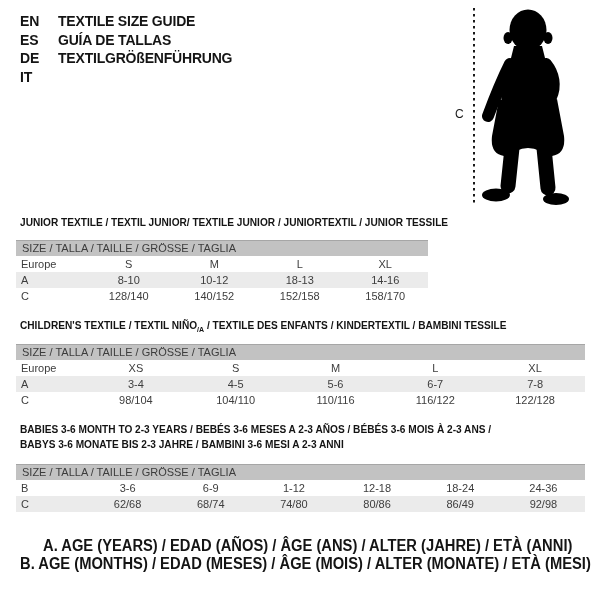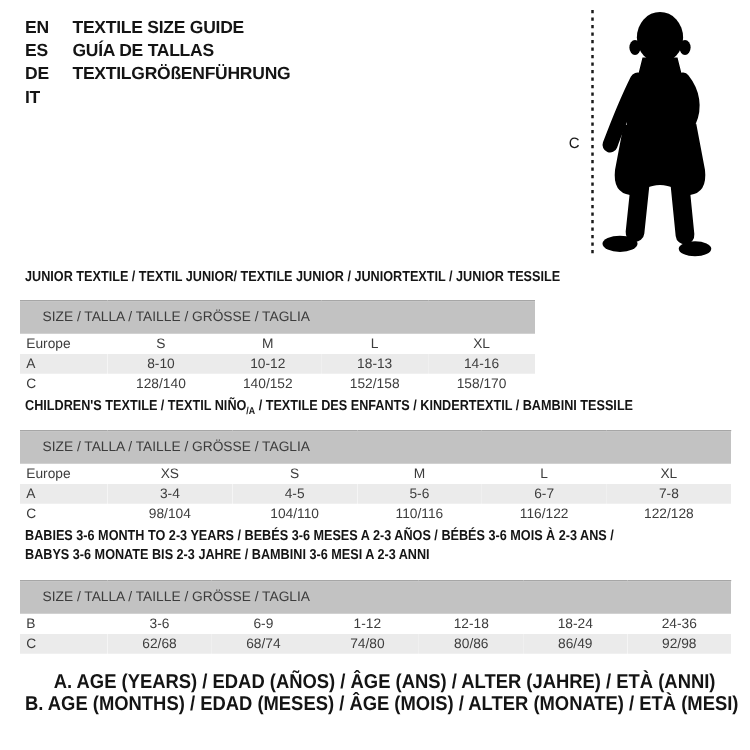--- a/index.html
+++ b/index.html
@@ -22,21 +22,21 @@
   .figure-label{position:absolute;left:5px;top:103px;font-size:12px;color:#1a1a1a;}
 
   
   .tbl-title{position:absolute;left:20px;font-weight:700;font-size:11.5px;color:#141414;line-height:15px;}
   .title-sub{font-size:8px;position:relative;top:2.5px;}
 
   
   .size-table{position:absolute;border-collapse:collapse;table-layout:fixed;}
   .size-table td{font-size:11px;color:#3d3d3d;text-align:center;height:16px;padding:0;line-height:16px;vertical-align:middle;overflow:hidden;}
   .size-table td.lbl{text-align:left;padding-left:5px;}
-  .size-table thead td{background:#c2c2c2;border-top:1px solid #a6a6a6;text-align:left;padding-left:18px;height:26px;line-height:15px;color:#3c3c3c;}
+  .size-table thead td{background:#c2c2c2;border-top:1px solid #a6a6a6;text-align:left;padding-left:6px;height:15px;line-height:15px;color:#3c3c3c;}
   .size-table tbody tr:nth-child(even) td{background:#ebebeb;}
   col.c-label{width:70px;}
 
   
   .footnotes{position:absolute;left:20px;top:537px;}
   .footnote{height:18px;line-height:18px;font-weight:700;font-size:16px;color:#141414;text-align:center;}
 </style>
 </head>
 <body>
 

